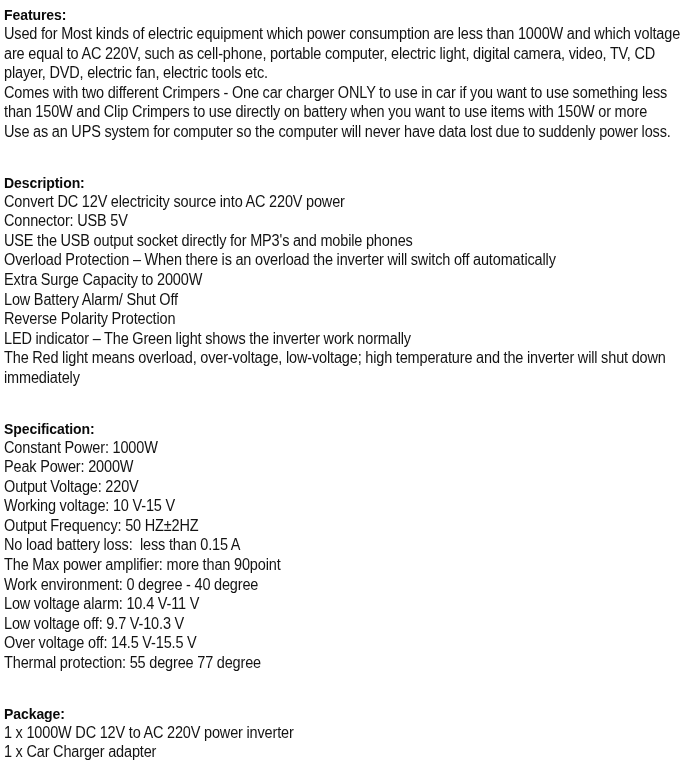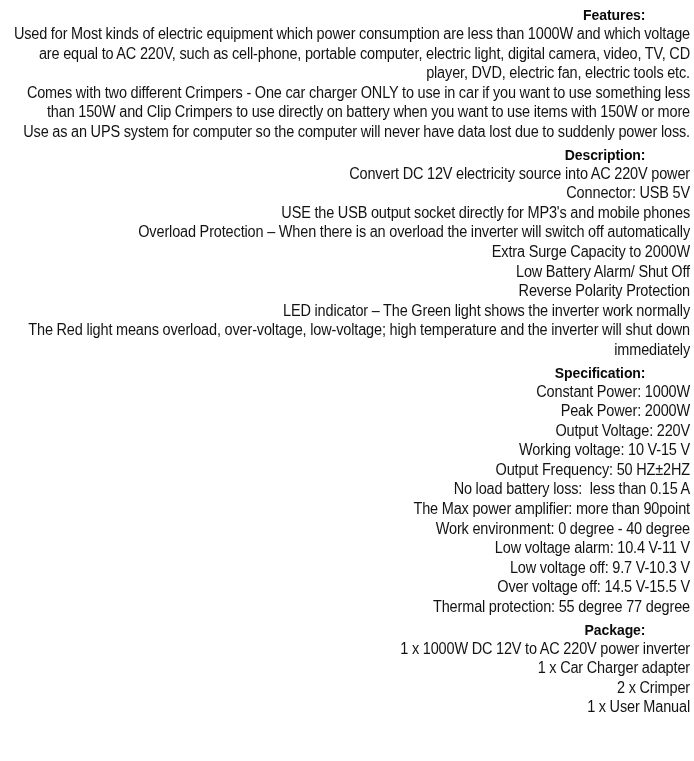--- a/index.html
+++ b/index.html
@@ -18,24 +18,23 @@
   #doc {
     width: 694px;
     height: 761px;
     box-sizing: border-box;
     padding: 5px 4px 0 4px;
     background: #ffffff;
   }
   .section {
     margin: 0;
     padding: 0;
-    text-align: right;
   }
   .section + .section {
-    margin-top: 3px;
+    margin-top: 31px;
   }
   .sec-head {
     font-size: 15px;
     line-height: 19px;
     font-weight: bold;
     letter-spacing: -0.1px;
     white-space: pre-wrap;
     color: #0a0a0a;
     transform: scaleX(0.935);
     transform-origin: left center;

